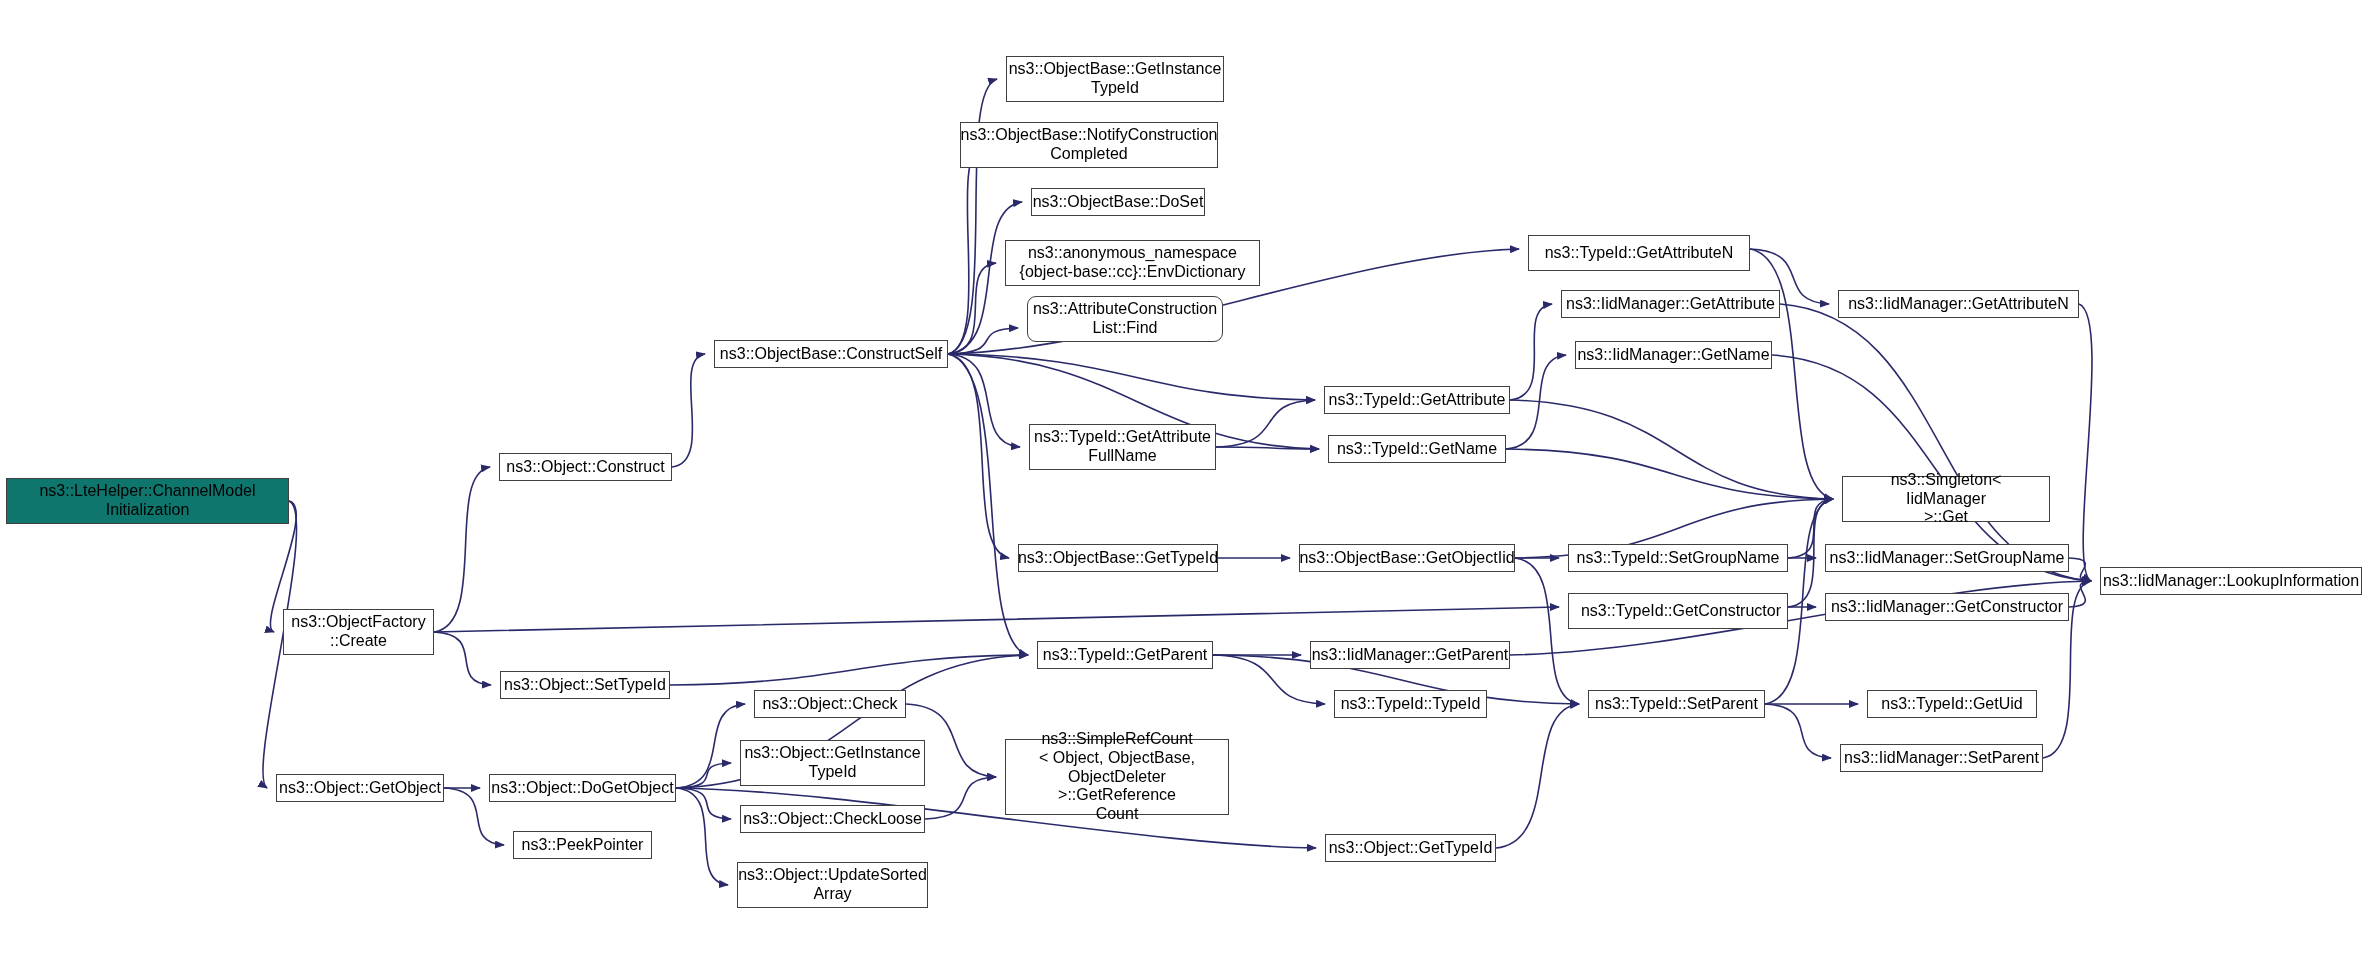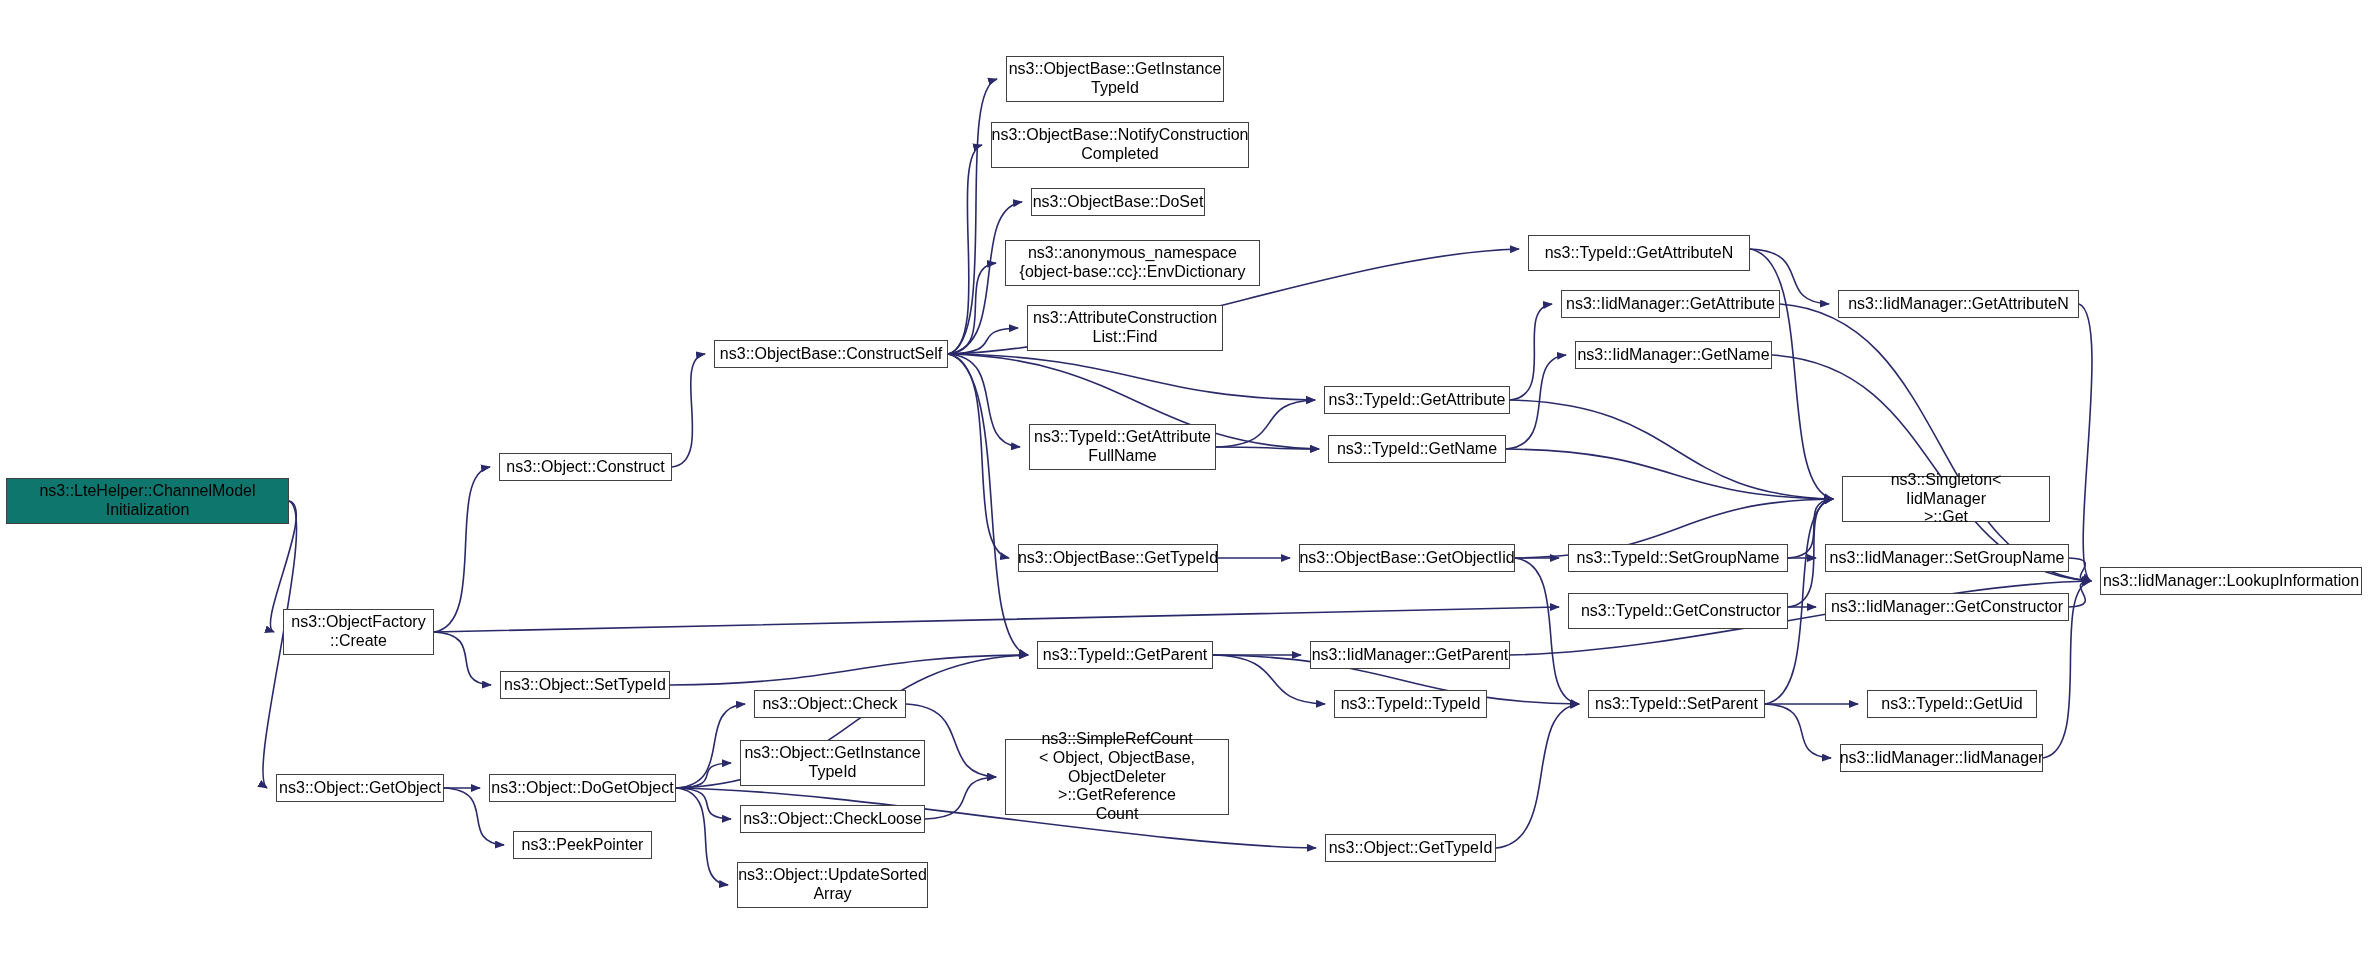--- a/index.html
+++ b/index.html
@@ -118,26 +118,26 @@
       <div class="node" style="left: 513px; top: 831px; width: 139px; height: 28px;"><span>ns3::PeekPointer</span></div>
       <div class="node" style="left: 714px; top: 340px; width: 234px; height: 28px;"><span>ns3::ObjectBase::ConstructSelf</span></div>
       <div class="node" style="left: 754px; top: 690px; width: 152px; height: 28px;"><span>ns3::Object::Check</span></div>
       <div class="node" style="left: 740px; top: 740px; width: 185px; height: 46px;"><span>ns3::Object::GetInstance
 TypeId</span></div>
       <div class="node" style="left: 740px; top: 805px; width: 185px; height: 28px;"><span>ns3::Object::CheckLoose</span></div>
       <div class="node" style="left: 737px; top: 862px; width: 191px; height: 46px;"><span>ns3::Object::UpdateSorted
 Array</span></div>
       <div class="node" style="left: 1006px; top: 56px; width: 218px; height: 46px;"><span>ns3::ObjectBase::GetInstance
 TypeId</span></div>
-      <div class="node" style="left: 991px; top: 122px; width: 258px; height: 46px;"><span>ns3::ObjectBase::NotifyConstruction
+      <div class="node" style="left: 960px; top: 122px; width: 258px; height: 46px;"><span>ns3::ObjectBase::NotifyConstruction
 Completed</span></div>
       <div class="node" style="left: 1031px; top: 188px; width: 174px; height: 28px;"><span>ns3::ObjectBase::DoSet</span></div>
       <div class="node" style="left: 1005px; top: 240px; width: 255px; height: 46px;"><span>ns3::anonymous_namespace
 {object-base::cc}::EnvDictionary</span></div>
-      <div class="node" style="left: 1027px; top: 305px; width: 196px; height: 46px;"><span>ns3::AttributeConstruction
+      <div class="node" style="left: 1027px; top: 296px; width: 196px; height: 46px; border-radius: 9px;"><span>ns3::AttributeConstruction
 List::Find</span></div>
       <div class="node" style="left: 1029px; top: 424px; width: 187px; height: 46px;"><span>ns3::TypeId::GetAttribute
 FullName</span></div>
       <div class="node" style="left: 1018px; top: 544px; width: 200px; height: 28px;"><span>ns3::ObjectBase::GetTypeId</span></div>
       <div class="node" style="left: 1037px; top: 641px; width: 176px; height: 28px;"><span>ns3::TypeId::GetParent</span></div>
       <div class="node" style="left: 1005px; top: 739px; width: 224px; height: 76px;"><span>ns3::SimpleRefCount
 &lt; Object, ObjectBase,
 ObjectDeleter &gt;::GetReference
 Count</span></div>
       <div class="node" style="left: 1324px; top: 386px; width: 186px; height: 28px;"><span>ns3::TypeId::GetAttribute</span></div>
@@ -151,16 +151,16 @@
       <div class="node" style="left: 1575px; top: 341px; width: 197px; height: 28px;"><span>ns3::IidManager::GetName</span></div>
       <div class="node" style="left: 1568px; top: 544px; width: 220px; height: 28px;"><span>ns3::TypeId::SetGroupName</span></div>
       <div class="node" style="left: 1568px; top: 593px; width: 220px; height: 36px; justify-content: flex-end;"><span>ns3::TypeId::GetConstructor</span></div>
       <div class="node" style="left: 1588px; top: 690px; width: 177px; height: 28px;"><span>ns3::TypeId::SetParent</span></div>
       <div class="node" style="left: 1838px; top: 290px; width: 241px; height: 28px;"><span>ns3::IidManager::GetAttributeN</span></div>
       <div class="node" style="left: 1842px; top: 476px; width: 208px; height: 46px;"><span>ns3::Singleton&lt; IidManager
 &gt;::Get</span></div>
       <div class="node" style="left: 1825px; top: 544px; width: 244px; height: 28px;"><span>ns3::IidManager::SetGroupName</span></div>
       <div class="node" style="left: 1825px; top: 593px; width: 244px; height: 28px;"><span>ns3::IidManager::GetConstructor</span></div>
       <div class="node" style="left: 1867px; top: 690px; width: 170px; height: 28px;"><span>ns3::TypeId::GetUid</span></div>
-      <div class="node" style="left: 1840px; top: 744px; width: 203px; height: 28px;"><span>ns3::IidManager::IidManager</span></div>
+      <div class="node" style="left: 1840px; top: 744px; width: 203px; height: 28px;"><span>ns3::IidManager::SetParent</span></div>
       <div class="node" style="left: 2100px; top: 567px; width: 262px; height: 28px;"><span>ns3::IidManager::LookupInformation</span></div>
     </div>
 </div>
 
 </body></html>

